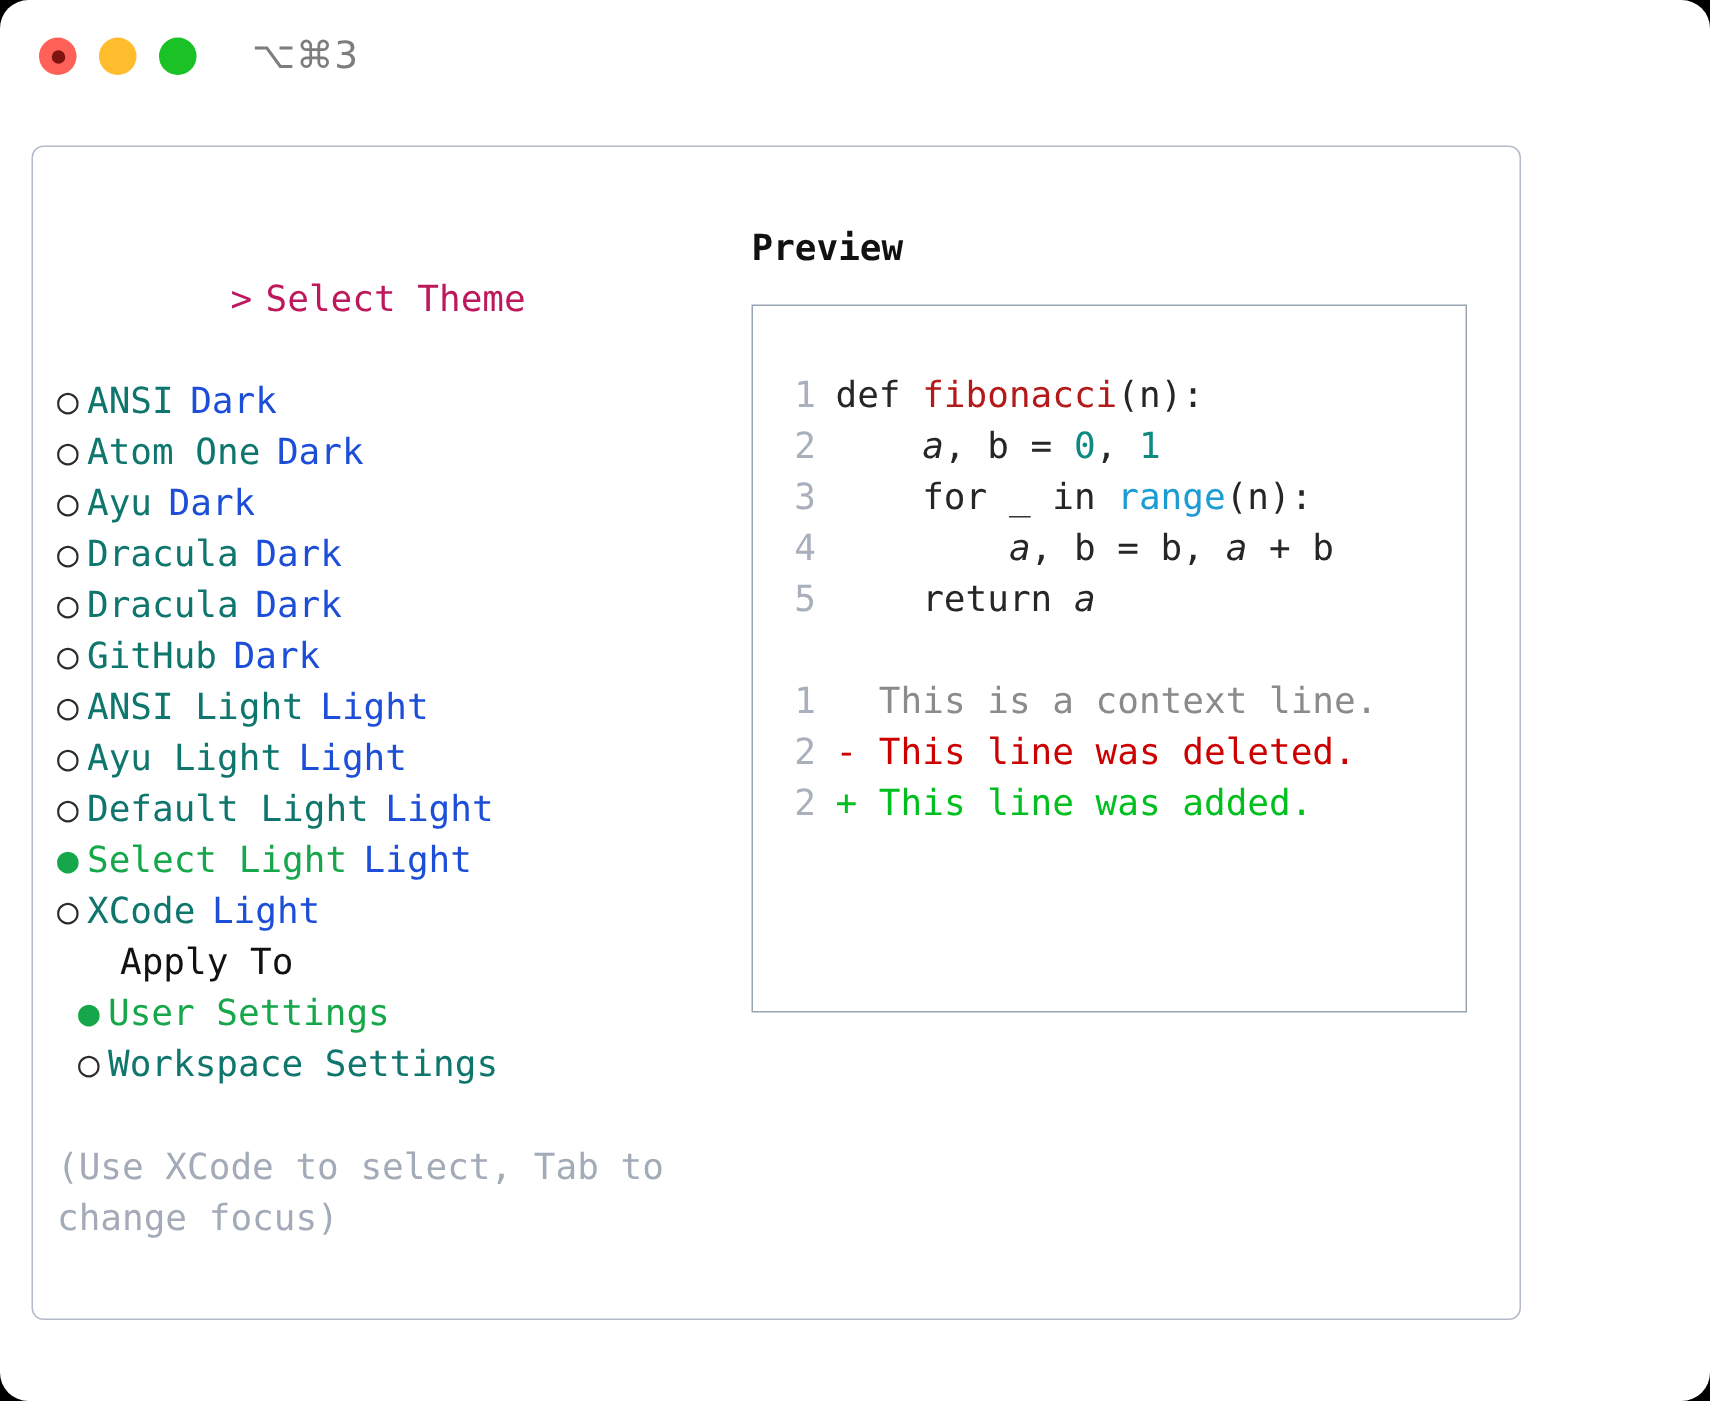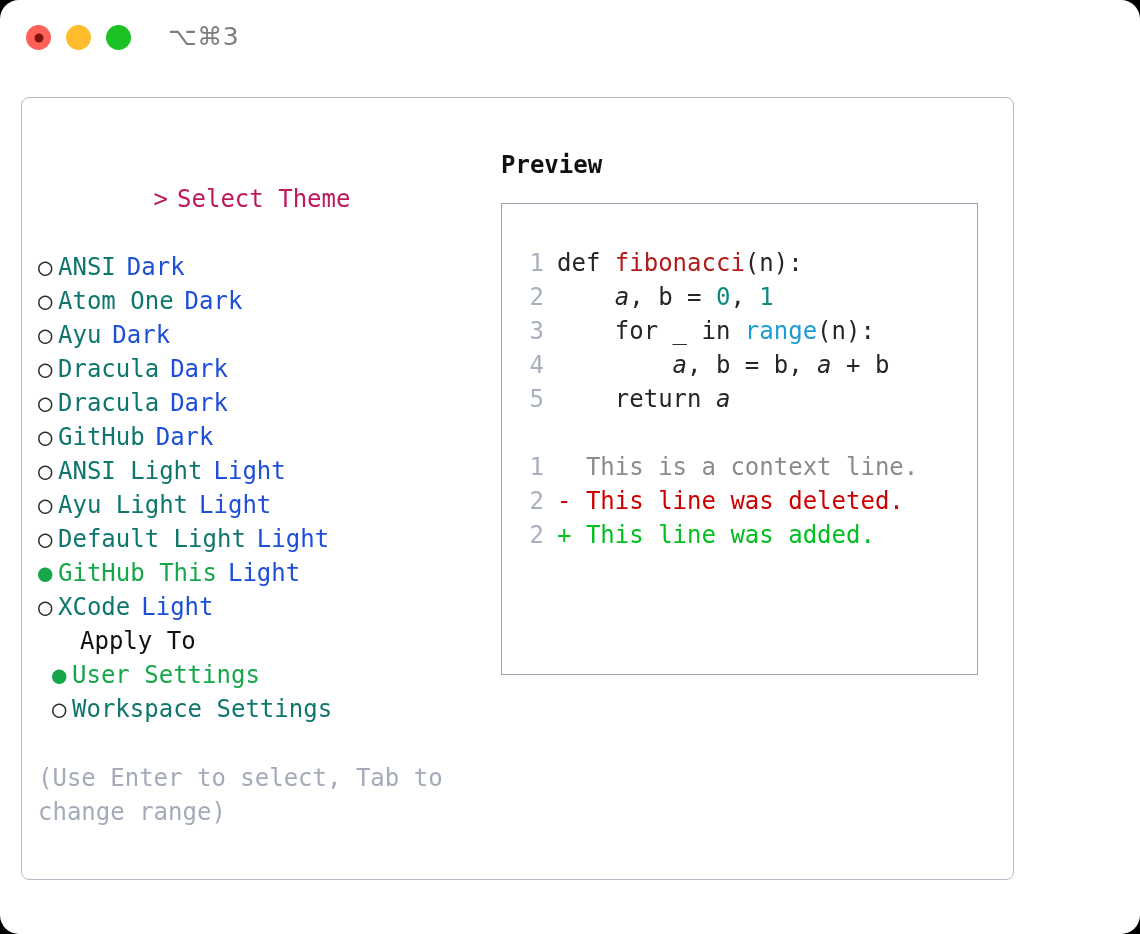--- a/index.html
+++ b/index.html
@@ -220,34 +220,34 @@
       <div id="theme-rows">
           <div class="opt-row"><span class="bullet">○</span><span class="opt-label">ANSI</span><span class="opt-tag">Dark</span></div>
           <div class="opt-row"><span class="bullet">○</span><span class="opt-label">Atom One</span><span class="opt-tag">Dark</span></div>
           <div class="opt-row"><span class="bullet">○</span><span class="opt-label">Ayu</span><span class="opt-tag">Dark</span></div>
           <div class="opt-row"><span class="bullet">○</span><span class="opt-label">Dracula</span><span class="opt-tag">Dark</span></div>
           <div class="opt-row"><span class="bullet">○</span><span class="opt-label">Dracula</span><span class="opt-tag">Dark</span></div>
           <div class="opt-row"><span class="bullet">○</span><span class="opt-label">GitHub</span><span class="opt-tag">Dark</span></div>
           <div class="opt-row"><span class="bullet">○</span><span class="opt-label">ANSI Light</span><span class="opt-tag">Light</span></div>
           <div class="opt-row"><span class="bullet">○</span><span class="opt-label">Ayu Light</span><span class="opt-tag">Light</span></div>
           <div class="opt-row"><span class="bullet">○</span><span class="opt-label">Default Light</span><span class="opt-tag">Light</span></div>
-          <div class="opt-row selected"><span class="bullet">●</span><span class="opt-label">GitHub This</span><span class="opt-tag">Light</span></div>
+          <div class="opt-row selected"><span class="bullet">●</span><span class="opt-label">Select Light</span><span class="opt-tag">Light</span></div>
           <div class="opt-row"><span class="bullet">○</span><span class="opt-label">XCode</span><span class="opt-tag">Light</span></div>
         </div>
     </div>
 
     <div id="apply-block">
       <div class="sub-hdr">Apply To</div>
       <div id="apply-rows">
           <div class="opt-row selected"><span class="bullet">●</span><span class="opt-label">User Settings</span></div>
           <div class="opt-row"><span class="bullet">○</span><span class="opt-label">Workspace Settings</span></div>
         </div>
     </div>
 
-    <div id="hint">(Use Enter to select, Tab to change range)</div>
+    <div id="hint">(Use XCode to select, Tab to change focus)</div>
 
     <div id="right-col">
       <div id="preview-title">Preview</div>
       <div id="preview-box">
         <div id="code"><div class="code-line"><span class="ln">1</span><span class="c-plain">def </span><span class="c-func">fibonacci</span><span class="c-plain">(n):</span></div><div class="code-line"><span class="ln">2</span><span class="c-plain">    </span><span class="c-ital">a</span><span class="c-plain">, b = </span><span class="c-num">0</span><span class="c-plain">, </span><span class="c-num">1</span></div><div class="code-line"><span class="ln">3</span><span class="c-plain">    for _ in </span><span class="c-call">range</span><span class="c-plain">(n):</span></div><div class="code-line"><span class="ln">4</span><span class="c-plain">        </span><span class="c-ital">a</span><span class="c-plain">, b = b, </span><span class="c-ital">a</span><span class="c-plain"> + b</span></div><div class="code-line"><span class="ln">5</span><span class="c-plain">    return </span><span class="c-ital">a</span></div><div class="code-gap"></div><div class="code-line"><span class="ln">1</span><span class="c-ctx">  </span><span class="c-ctx">This is a context line.</span></div><div class="code-line"><span class="ln">2</span><span class="c-del">- </span><span class="c-del">This line was deleted.</span></div><div class="code-line"><span class="ln">2</span><span class="c-add">+ </span><span class="c-add">This line was added.</span></div></div>
       </div>
     </div>
 
   </div>
 </div>

